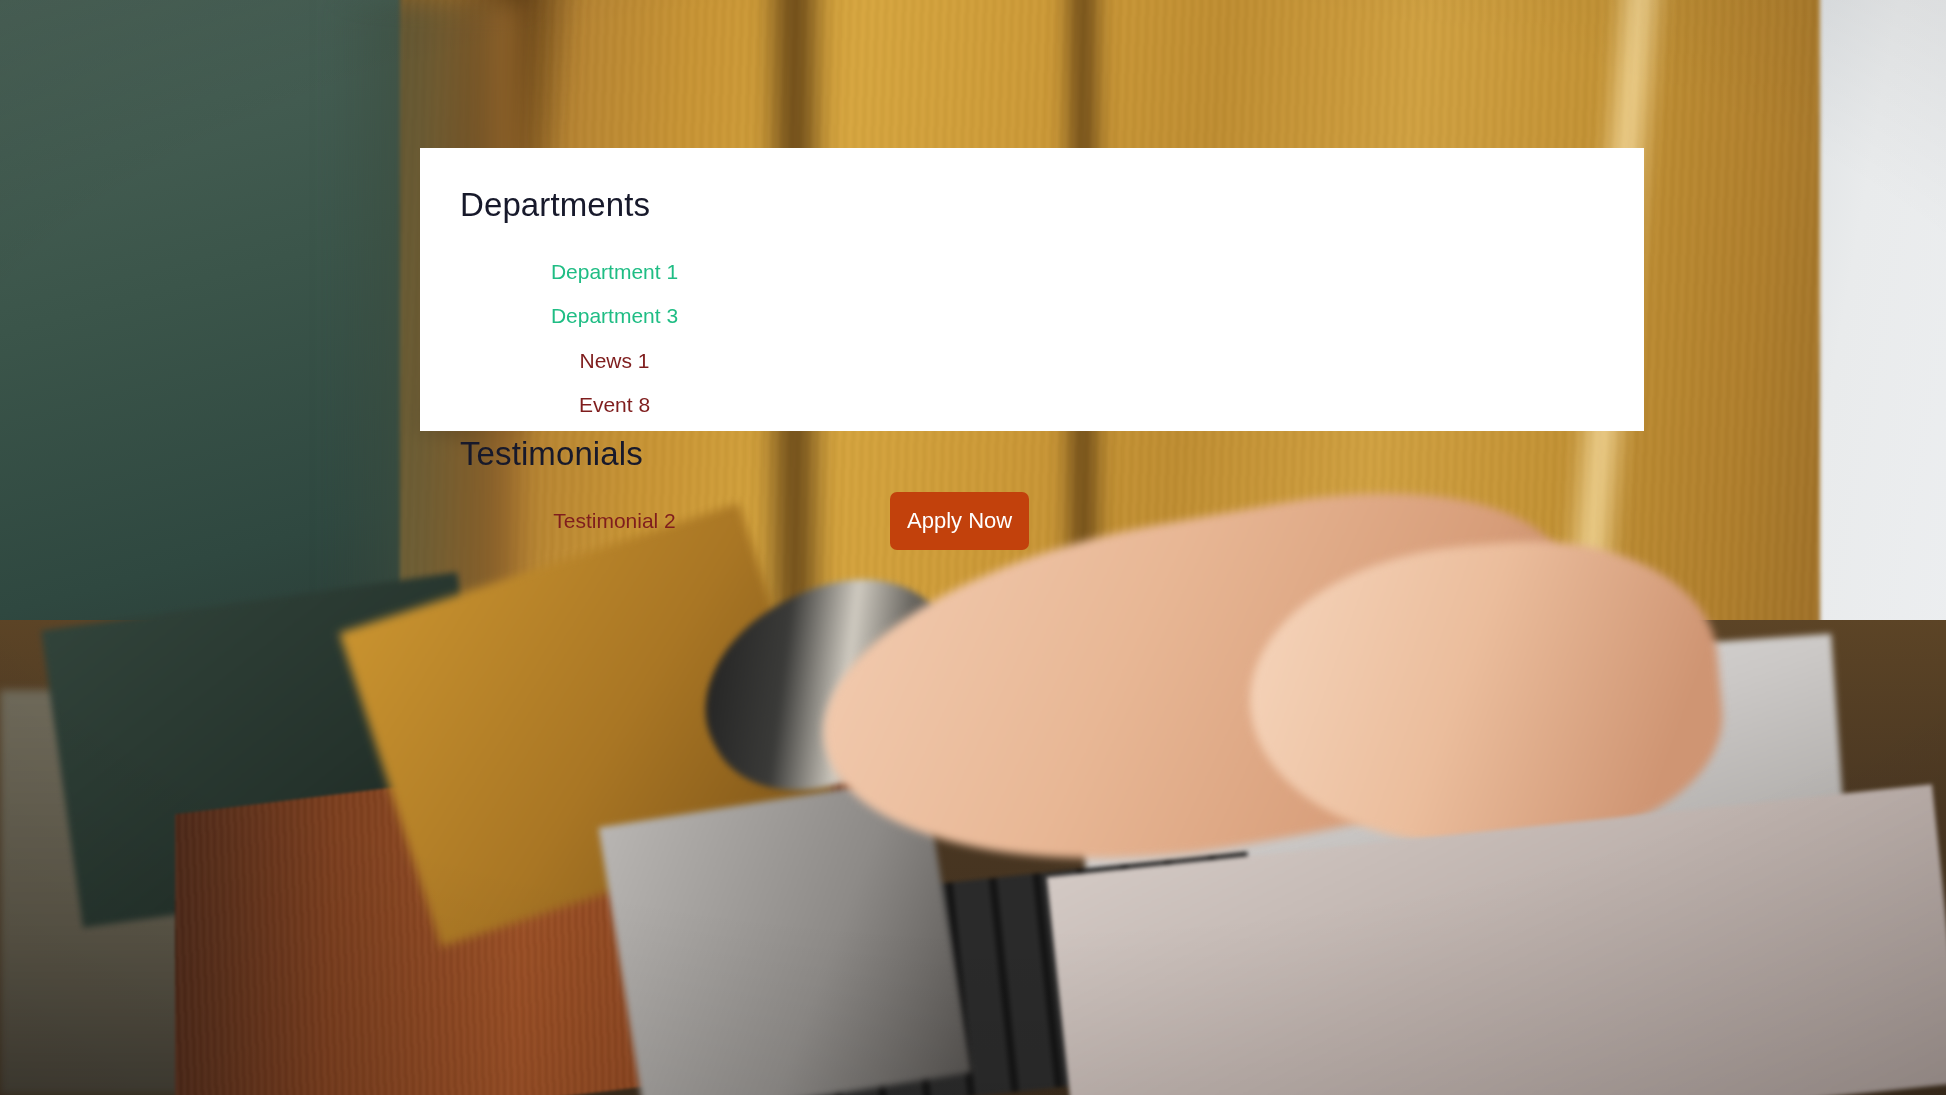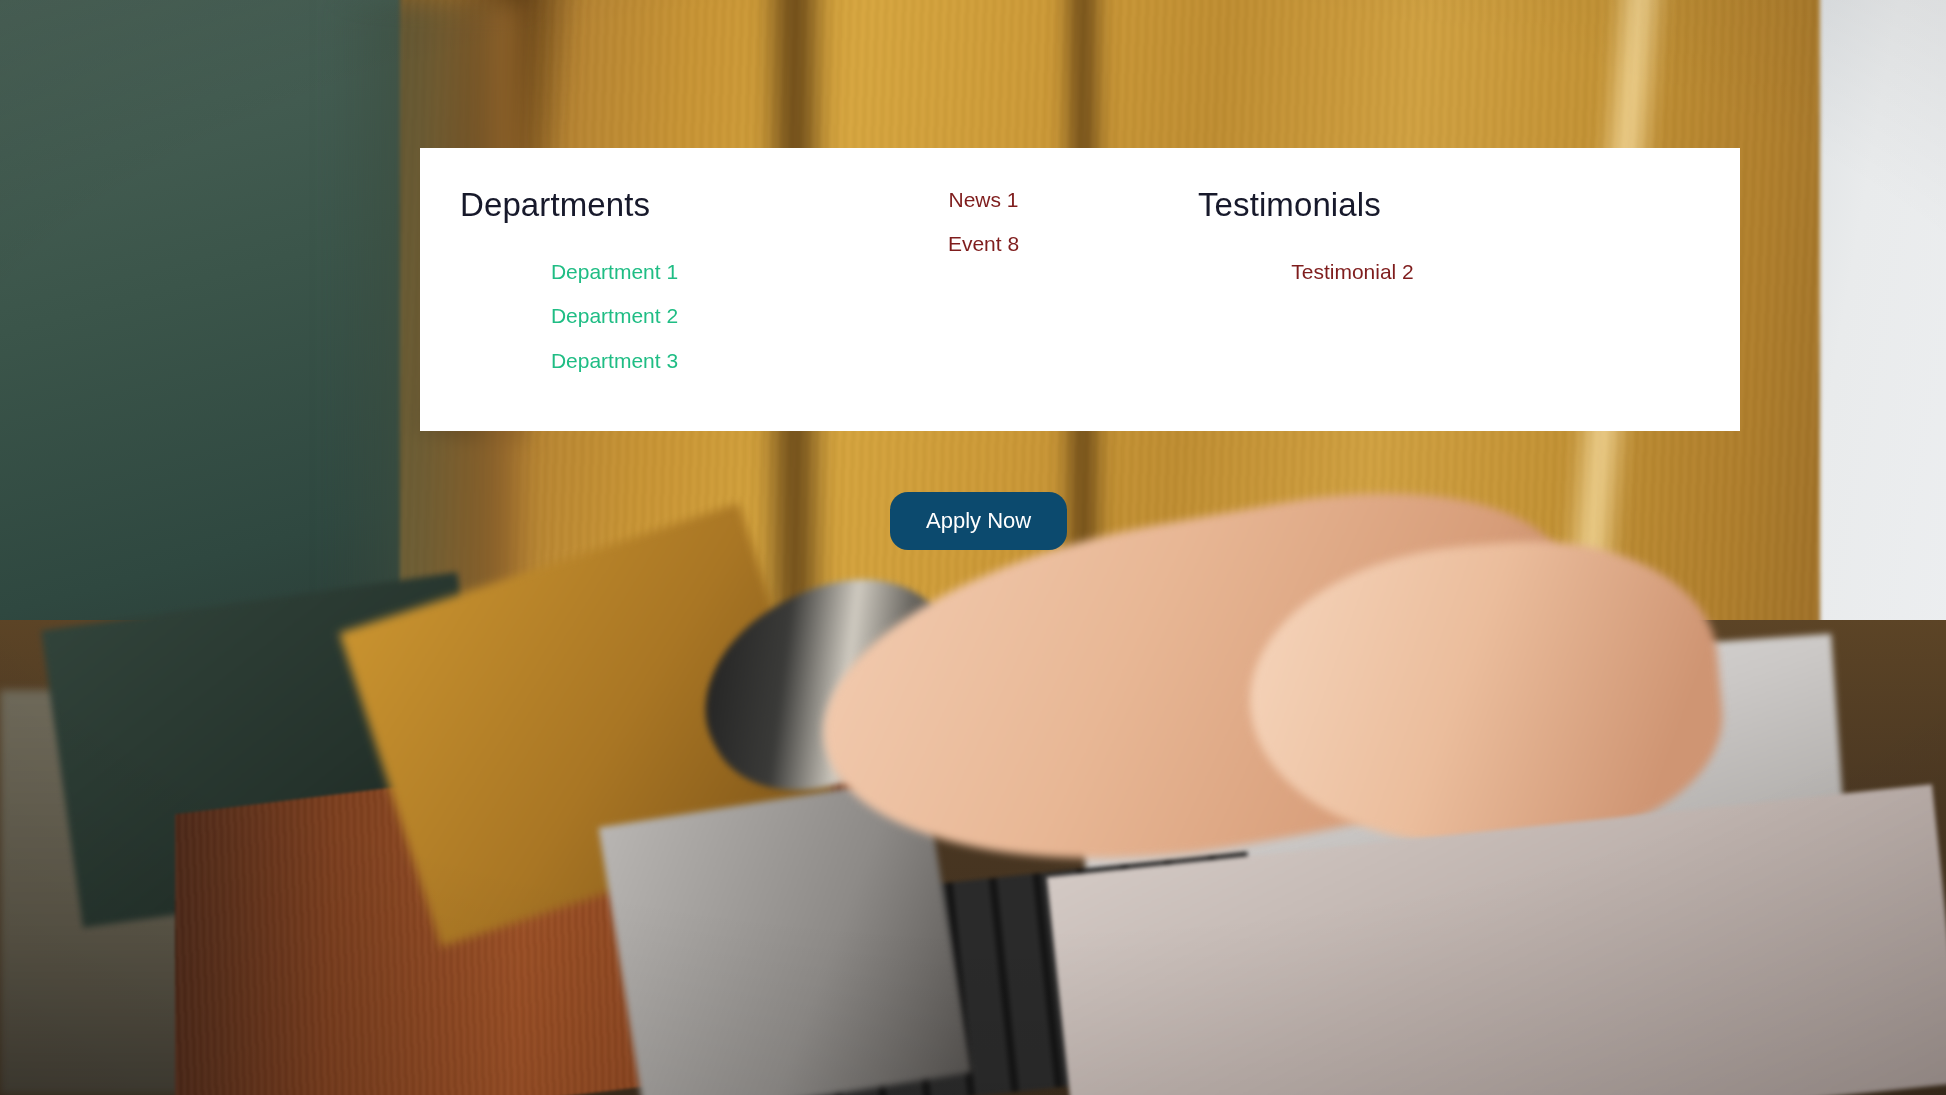--- a/index.html
+++ b/index.html
@@ -201,25 +201,26 @@
   .bg-vignette {
     position: absolute; inset: 0;
     background: radial-gradient(ellipse 120% 95% at 52% 42%, rgba(0,0,0,0) 45%, rgba(0,0,0,.22) 100%);
   }
 
   
   #info-card {
     position: absolute;
     left: 420px;
     top: 148px;
-    width: 1320px;
+    width: 1224px;
     height: 283px;
     background: #ffffff;
     display: flex;
     padding: 38px 0 0 0;
+    flex-direction: column;
   }
   .card-col {
     width: 369px;
     padding-left: 40px;
     padding-right: 20px;
   }
   .col-heading {
     font-size: 33px;
     font-weight: 400;
     line-height: 1.15;
@@ -248,27 +249,27 @@
   }
 
   
   #cta-wrap {
     position: absolute;
     left: 890px;
     top: 492px;
   }
   #apply-now-button {
     display: inline-block;
-    background: #0c4a6e;
+    background: #c2410c;
     color: #ffffff;
     font-size: 22px;
     font-family: "Liberation Sans", sans-serif;
     border: none;
-    border-radius: 18px;
-    padding: 16px 36px;
+    border-radius: 7px;
+    padding: 16px 17px;
     cursor: pointer;
     line-height: 1.2;
   }
 </style>
 </head>
 <body>
 
 <div id="page">
 
   <div id="hero-photo">
@@ -298,23 +299,20 @@
 
   <div id="info-card">
 
     <div class="card-col">
       <h2 class="col-heading">Departments</h2>
       <ul class="col-list">
         <li>
           <a href="#" class="col-link">Department 1</a>
         </li>
         <li>
-          <a href="#" class="col-link">Department 2</a>
-        </li>
-        <li>
           <a href="#" class="col-link">Department 3</a>
         </li>
       </ul>
     </div>
 
     <div class="card-col">
       <ul class="col-list">
         <li>
           <span class="col-text">News 1</span>
         </li>

